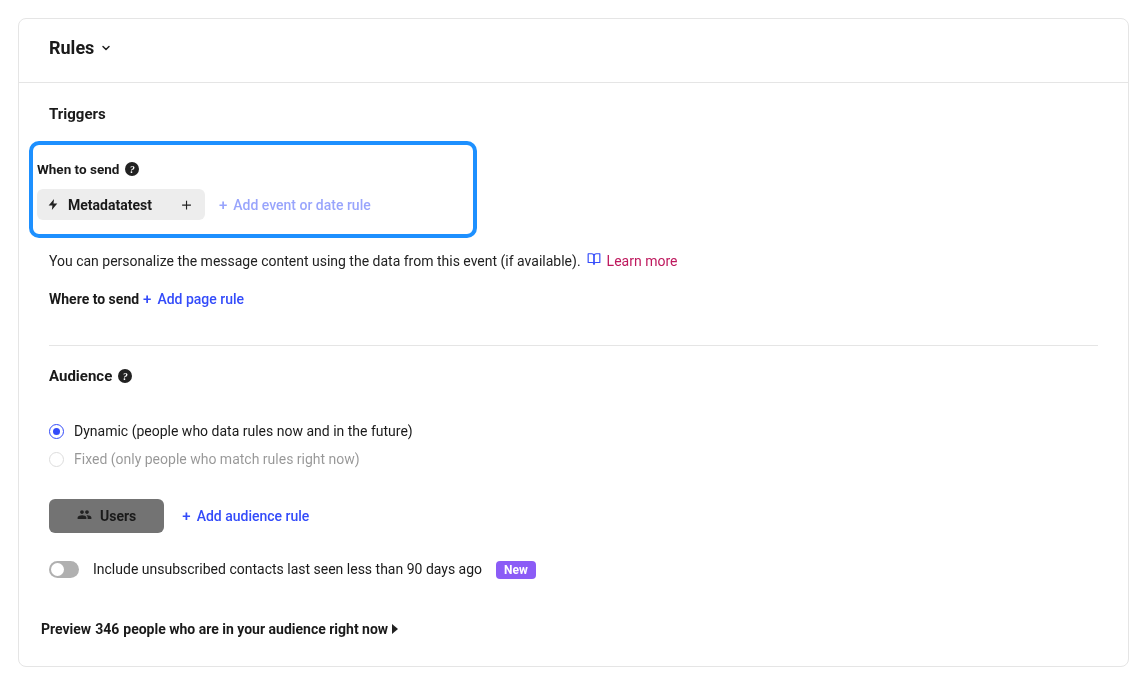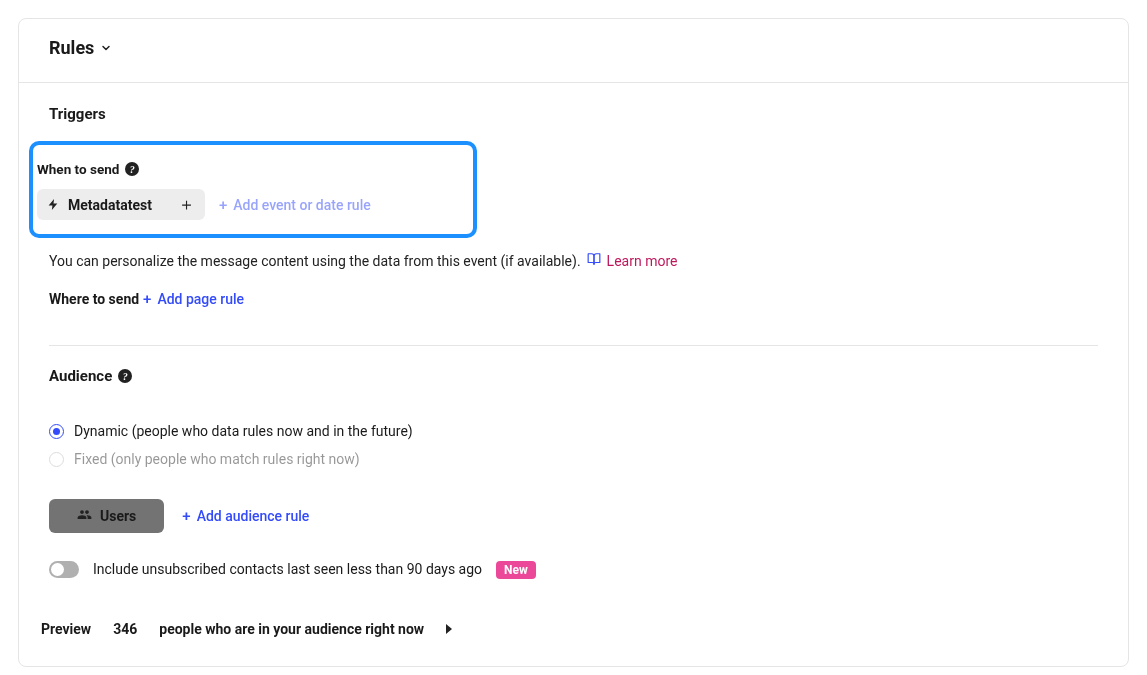--- a/index.html
+++ b/index.html
@@ -190,34 +190,34 @@
     content: "";
     position: absolute;
     width: 13px;
     height: 13px;
     border-radius: 50%;
     background: #fff;
     top: 2px;
     left: 2px;
   }
   .badge-new {
-    background: #ec4899;
+    background: #8b5cf6;
     color: #fff;
     font-size: 12px;
     font-weight: 700;
     padding: 2px 8px;
     border-radius: 4px;
   }
   .preview-line {
     font-size: 14px;
     font-weight: 700;
     margin-top: 42px;
     display: inline-flex;
     align-items: center;
-    gap: 22px;
+    gap: 4px;
     cursor: pointer;
   }
   .caret-right {
     width: 0; height: 0;
     border-top: 5px solid transparent;
     border-bottom: 5px solid transparent;
     border-left: 6px solid #222;
   }
   .chevron-down {
     display: inline-flex;

